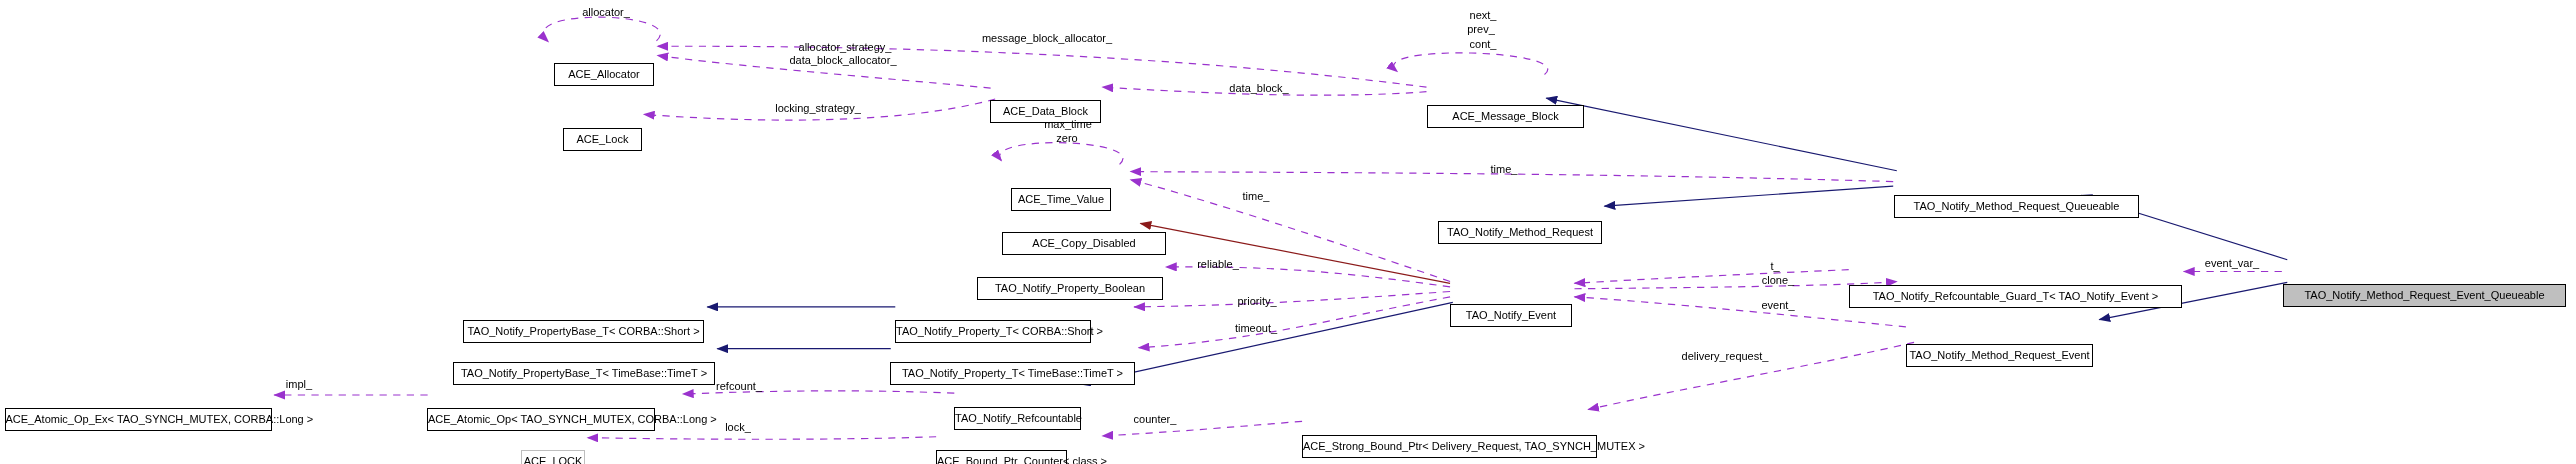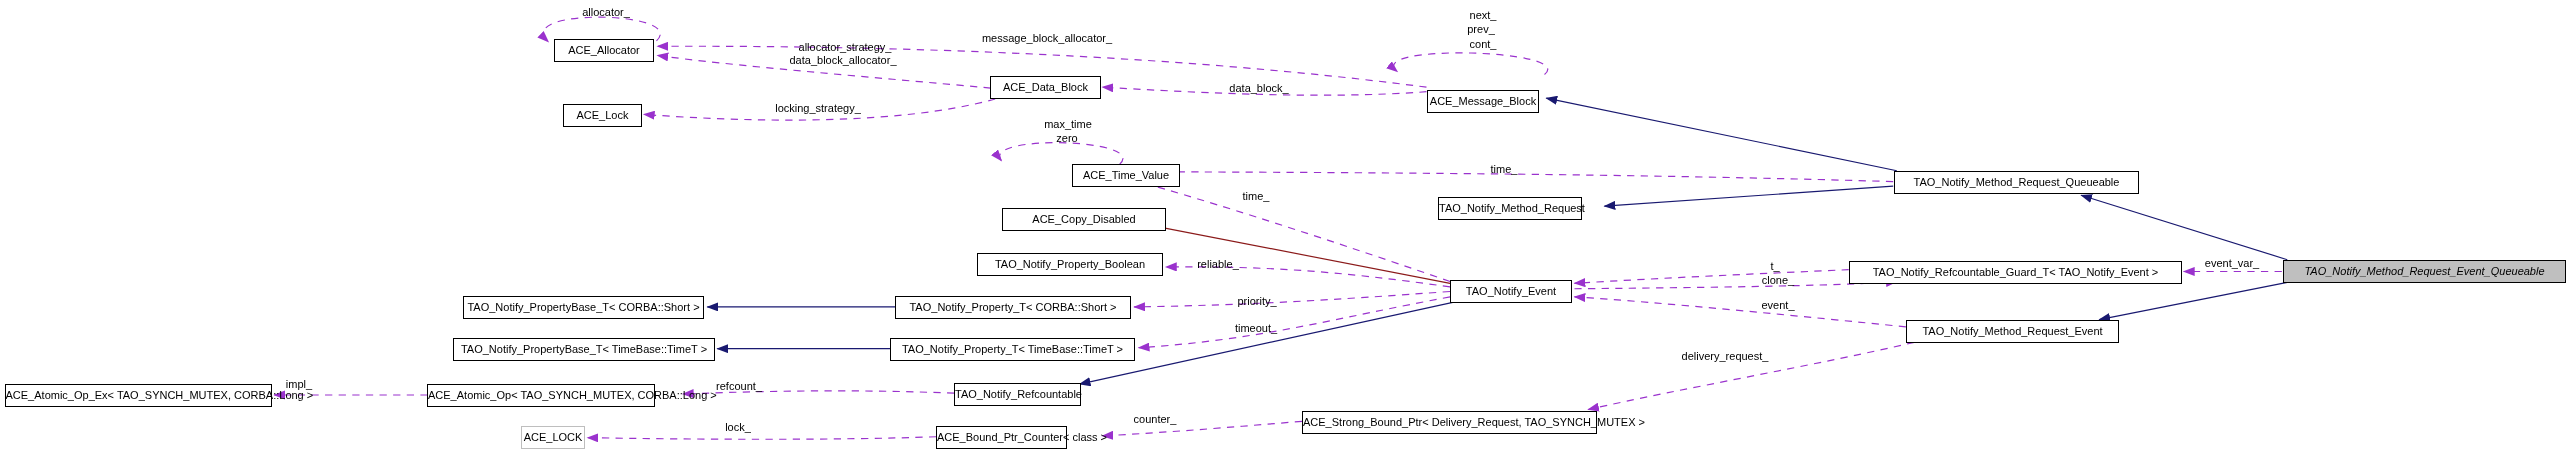--- a/index.html
+++ b/index.html
@@ -16,22 +16,23 @@
     box-sizing:border-box;
     height:23px;
     line-height:21px;
     border:0.9px solid #000000;
     background:#ffffff;
     color:#000000;
     font-size:11px;
     text-align:center;
     white-space:nowrap;
     z-index:2;
+    margin-top:24px;
   }
-  .node.highlight{background:#bfbfbf;font-style:italic;}
+  .node.highlight{background:#bfbfbf;}
   .node.external{border-color:#bebebe;}
   .elabel{
     position:absolute;
     transform:translate(-50%,-50%);
     font-size:11px;
     color:#000000;
     white-space:nowrap;
     z-index:3;
   }
 </style>
@@ -87,33 +88,33 @@
       <path d="M 2518,311 L 2311,352" marker-end="url(#arr-n)"></path>
     </g>
 
     <g stroke="#8b1a1a" stroke-width="1.3" fill="none">
       <path d="M 1596,312 L 1255,246" marker-end="url(#arr-r)"></path>
     </g>
   </svg>
 
   <div class="node" style="left:554px;top:39px;width:100px">ACE_Allocator</div>
   <div class="node" style="left:990px;top:76px;width:111px">ACE_Data_Block</div>
-  <div class="node" style="left:1427px;top:90px;width:112px">ACE_Message_Block</div>
+  <div class="node" style="left:1427px;top:81px;width:157px">ACE_Message_Block</div>
   <div class="node" style="left:563px;top:104px;width:79px">ACE_Lock</div>
-  <div class="node" style="left:1072px;top:164px;width:108px">ACE_Time_Value</div>
+  <div class="node" style="left:1011px;top:164px;width:100px">ACE_Time_Value</div>
   <div class="node" style="left:1894px;top:171px;width:245px">TAO_Notify_Method_Request_Queueable</div>
-  <div class="node" style="left:1438px;top:197px;width:144px">TAO_Notify_Method_Request</div>
+  <div class="node" style="left:1438px;top:197px;width:164px">TAO_Notify_Method_Request</div>
   <div class="node" style="left:1002px;top:208px;width:164px">ACE_Copy_Disabled</div>
   <div class="node" style="left:977px;top:253px;width:186px">TAO_Notify_Property_Boolean</div>
   <div class="node" style="left:1849px;top:261px;width:333px">TAO_Notify_Refcountable_Guard_T&lt; TAO_Notify_Event &gt;</div>
   <div class="node highlight" style="left:2283px;top:260px;width:283px">TAO_Notify_Method_Request_Event_Queueable</div>
   <div class="node" style="left:1450px;top:280px;width:122px">TAO_Notify_Event</div>
-  <div class="node" style="left:895px;top:296px;width:236px">TAO_Notify_Property_T&lt; CORBA::Short &gt;</div>
+  <div class="node" style="left:895px;top:296px;width:196px">TAO_Notify_Property_T&lt; CORBA::Short &gt;</div>
   <div class="node" style="left:463px;top:296px;width:241px">TAO_Notify_PropertyBase_T&lt; CORBA::Short &gt;</div>
-  <div class="node" style="left:1906px;top:320px;width:213px">TAO_Notify_Method_Request_Event</div>
+  <div class="node" style="left:1906px;top:320px;width:187px">TAO_Notify_Method_Request_Event</div>
   <div class="node" style="left:890px;top:338px;width:245px">TAO_Notify_Property_T&lt; TimeBase::TimeT &gt;</div>
   <div class="node" style="left:453px;top:338px;width:262px">TAO_Notify_PropertyBase_T&lt; TimeBase::TimeT &gt;</div>
   <div class="node" style="left:4.5px;top:384px;width:267px">ACE_Atomic_Op_Ex&lt; TAO_SYNCH_MUTEX, CORBA::Long &gt;</div>
   <div class="node" style="left:427px;top:384px;width:228px">ACE_Atomic_Op&lt; TAO_SYNCH_MUTEX, CORBA::Long &gt;</div>
   <div class="node" style="left:954px;top:383px;width:127px">TAO_Notify_Refcountable</div>
   <div class="node external" style="left:521px;top:426px;width:64px">ACE_LOCK</div>
   <div class="node" style="left:936px;top:426px;width:131px">ACE_Bound_Ptr_Counter&lt; class &gt;</div>
   <div class="node" style="left:1302px;top:411px;width:295px">ACE_Strong_Bound_Ptr&lt; Delivery_Request, TAO_SYNCH_MUTEX &gt;</div>
 
   <div class="elabel" style="left:606px;top:11.8px">allocator_</div>

